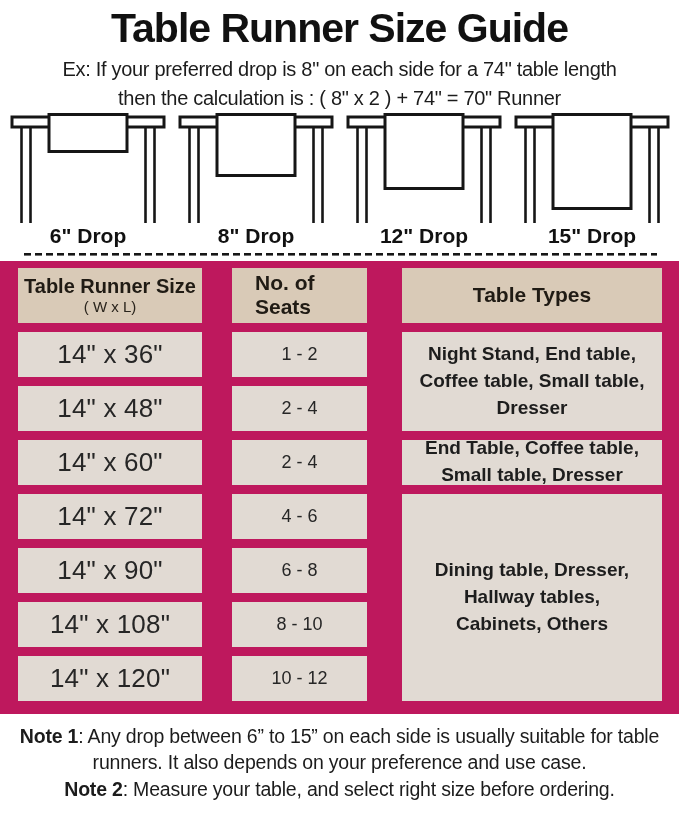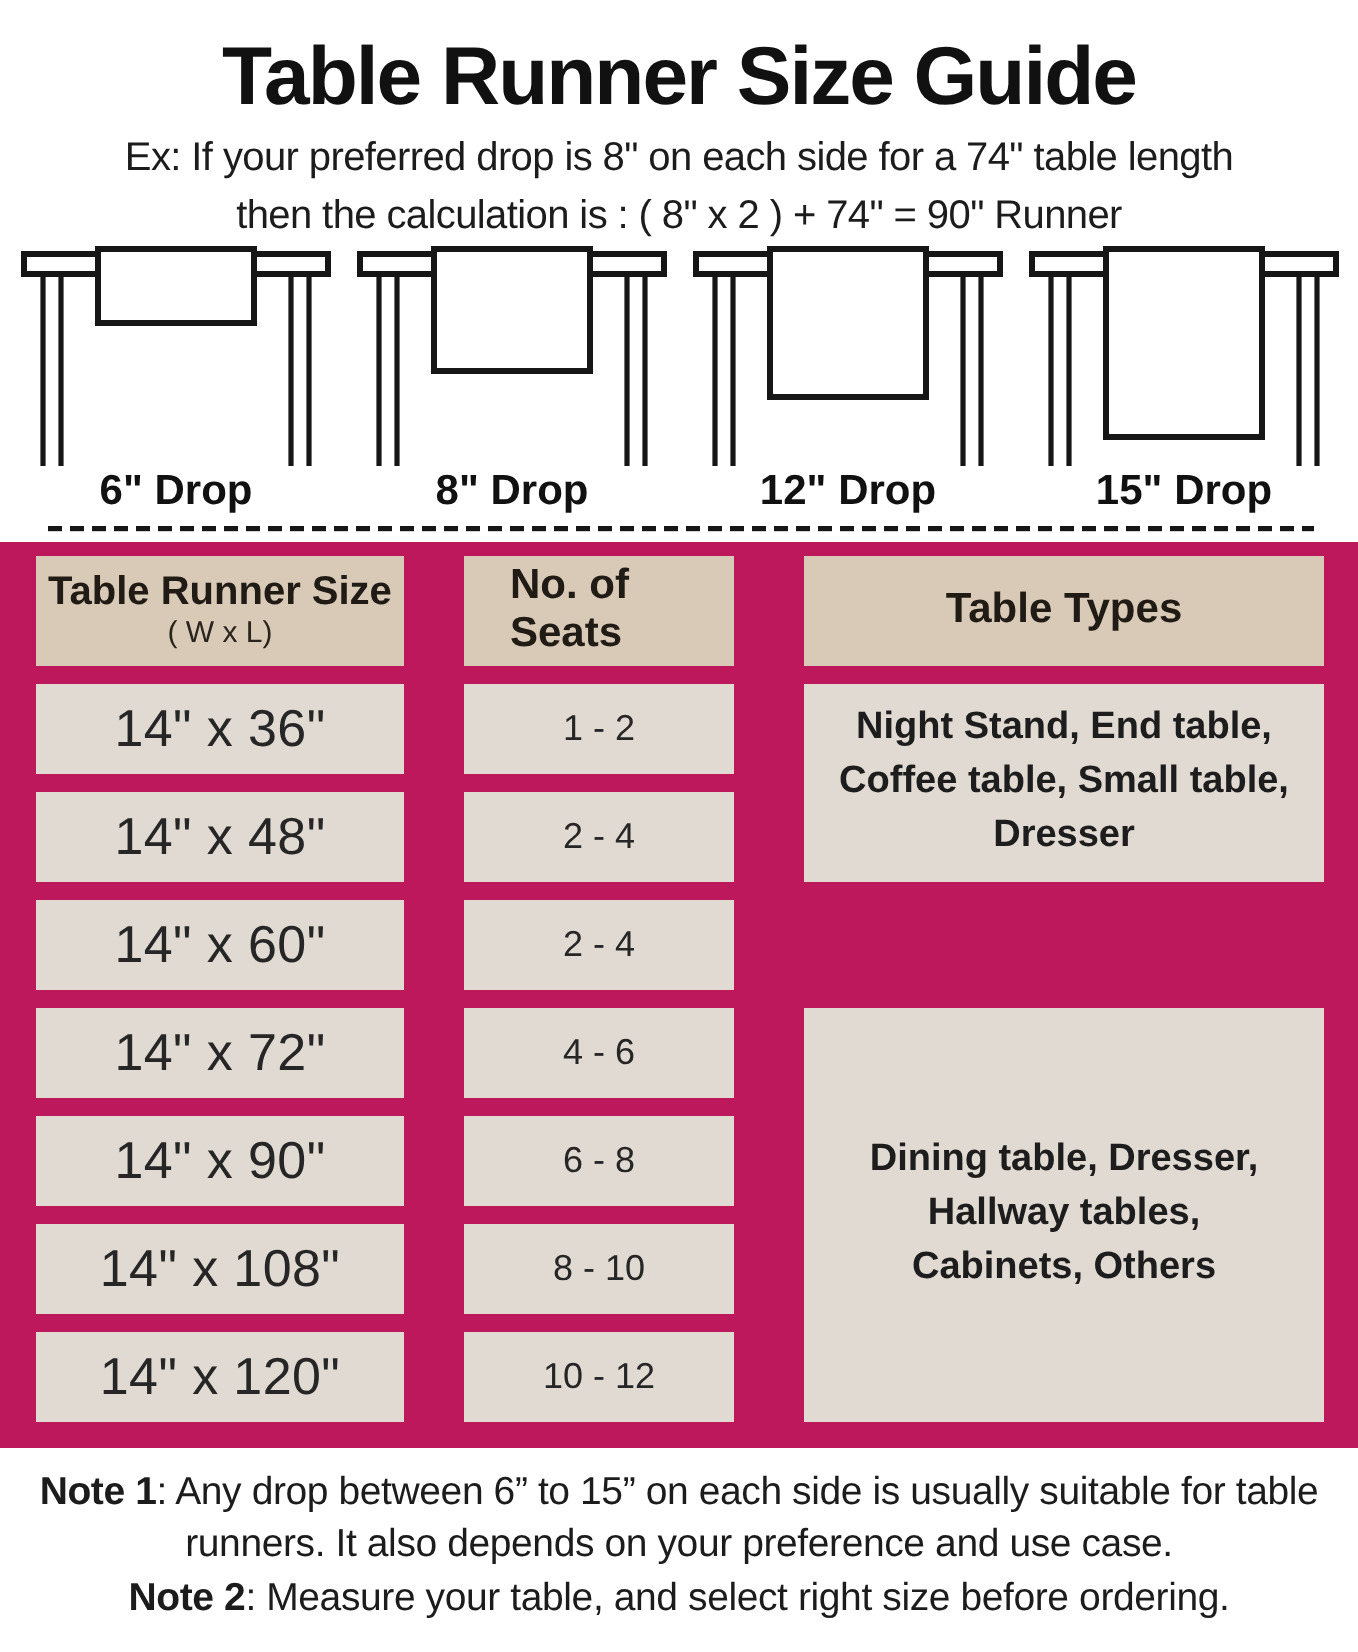--- a/index.html
+++ b/index.html
@@ -1,21 +1,21 @@
 <!DOCTYPE html>
 <html><head>
 <meta charset="utf-8">
 <style>
   * { margin: 0; padding: 0; box-sizing: border-box; }
   html, body { background: #ffffff; }
   body { font-family: "Liberation Sans", sans-serif; color: #141414; }
   .page { width: 679px; height: 826px; overflow: hidden; background: #ffffff; }
 
   
-  .hdr { text-align: center; padding-top: 16px; }
+  .hdr { text-align: center; padding-top: 6px; }
   .title { font-size: 41px; font-weight: 700; letter-spacing: -1px; line-height: 1.12; color: #111; }
   .formula { font-size: 20px; letter-spacing: -0.4px; margin-top: 5px; color: #1c1c1c; }
   .example { font-size: 20px; letter-spacing: -0.3px; margin-top: 6px; color: #1c1c1c; }
 
   
   .diagrams { display: flex; gap: 8px; padding: 3px 8px 0 8px; }
   .diagram { width: 160px; }
   .diagram svg { display: block; }
   .drop-label { text-align: center; font-size: 21px; font-weight: 700; margin-top: 1px; color: #111; }
   .dashed-sep { height: 3px; margin: 5px 22px 0 24px;
@@ -46,21 +46,21 @@
   .note b { font-weight: 700; }
 </style>
 </head>
 <body>
 
 <div class="page">
 
   <div class="hdr">
     <div class="title">Table Runner Size Guide</div>
     <div class="example">Ex: If your preferred drop is 8" on each side for a 74" table length</div>
-    <div class="example">then the calculation is : ( 8" x 2 ) + 74" = 90" Runner</div>
+    <div class="example">then the calculation is : ( 8" x 2 ) + 74" = 70" Runner</div>
   </div>
 
   <div class="diagrams">
 
     <div class="diagram">
       <svg width="160" height="110" viewBox="0 0 160 110">
         <rect x="4" y="4" width="152" height="10" fill="#fff" stroke="#161616" stroke-width="3"></rect>
         <line x1="13.5" y1="14" x2="13.5" y2="110" stroke="#161616" stroke-width="2.6"></line>
         <line x1="22.5" y1="14" x2="22.5" y2="110" stroke="#161616" stroke-width="2.6"></line>
         <line x1="137.5" y1="14" x2="137.5" y2="110" stroke="#161616" stroke-width="2.6"></line>
@@ -132,20 +132,23 @@
       <div class="cell seats-cell" style="grid-column:3; grid-row:3;">2 - 4</div>
       <div class="cell seats-cell" style="grid-column:3; grid-row:4;">2 - 4</div>
       <div class="cell seats-cell" style="grid-column:3; grid-row:5;">4 - 6</div>
       <div class="cell seats-cell" style="grid-column:3; grid-row:6;">6 - 8</div>
       <div class="cell seats-cell" style="grid-column:3; grid-row:7;">8 - 10</div>
       <div class="cell seats-cell" style="grid-column:3; grid-row:8;">10 - 12</div>
 
       <div class="type-cell g1" style="grid-column:5; grid-row:2 / span 2;">
         <div class="inner">Night Stand, End table, Coffee table, Small table, Dresser</div>
       </div>
+      <div class="type-cell g2" style="grid-column:5; grid-row:4;">
+        <div class="inner">End Table, Coffee table, Small table, Dresser</div>
+      </div>
       <div class="type-cell g3" style="grid-column:5; grid-row:5 / span 4;">
         <div class="inner">Dining table, Dresser, Hallway tables, Cabinets, Others</div>
       </div>
 
     </div>
   </div>
 
   <div class="notes">
     <p class="note"><b>Note 1</b><span>: Any drop between 6” to 15” on each side is usually suitable for table runners. It also depends on your preference and use case.</span></p>
     <p class="note"><b>Note 2</b><span>: Measure your table, and select right size before ordering.</span></p>

